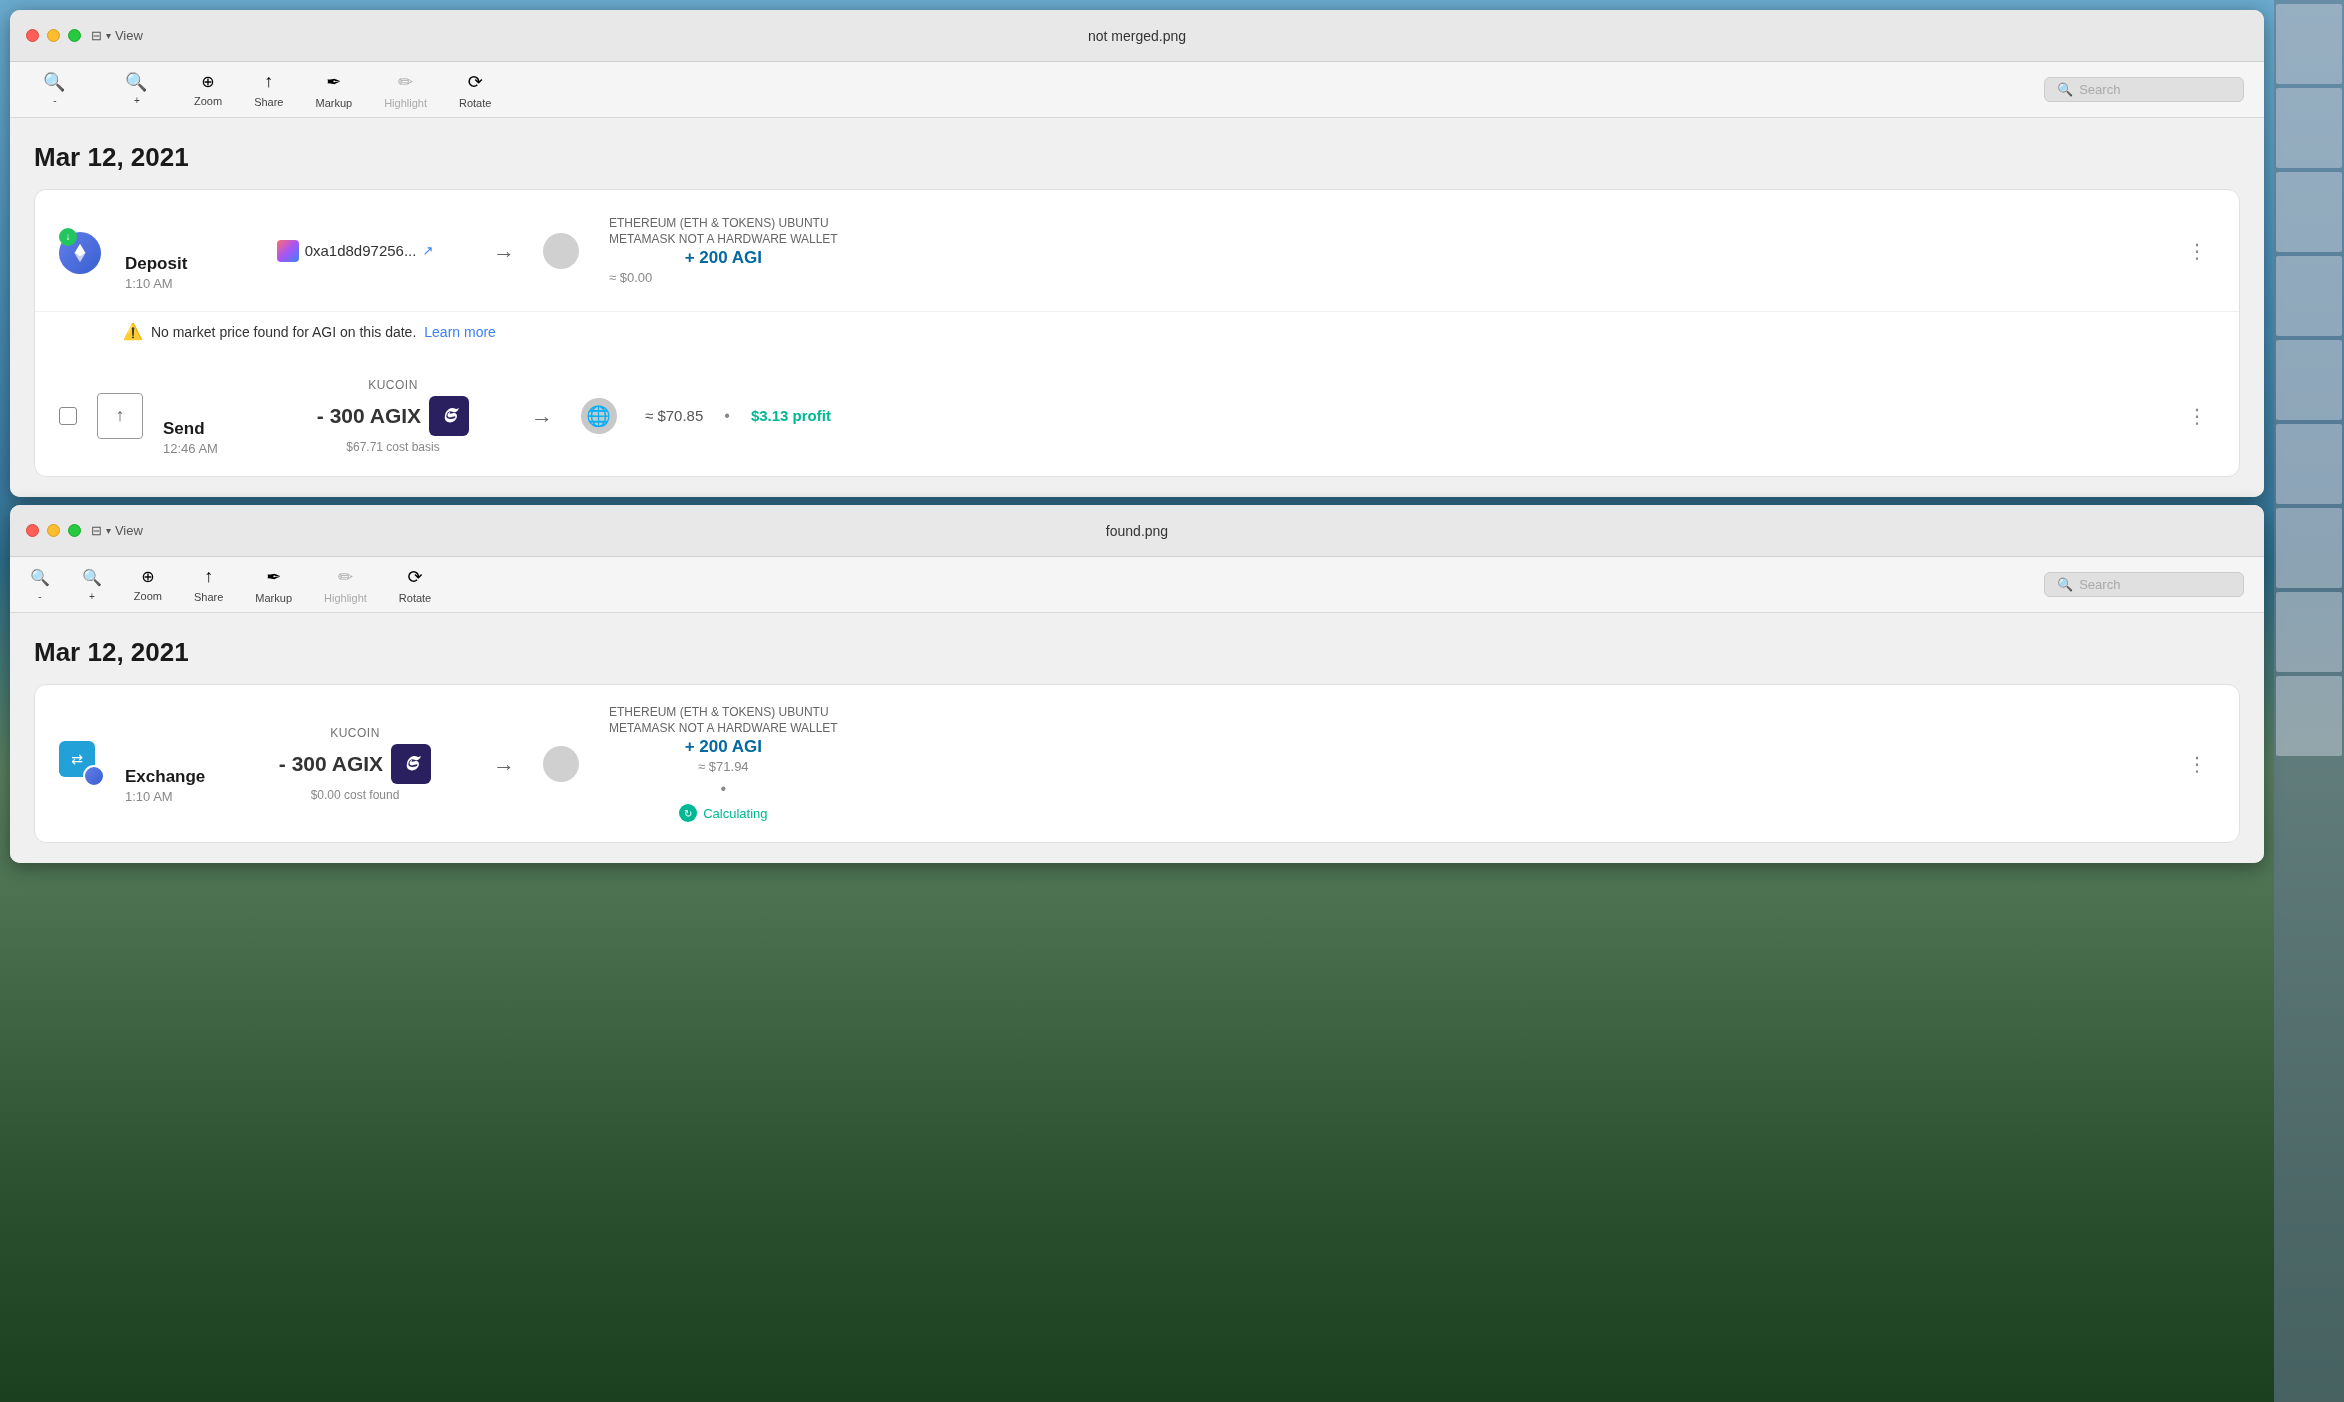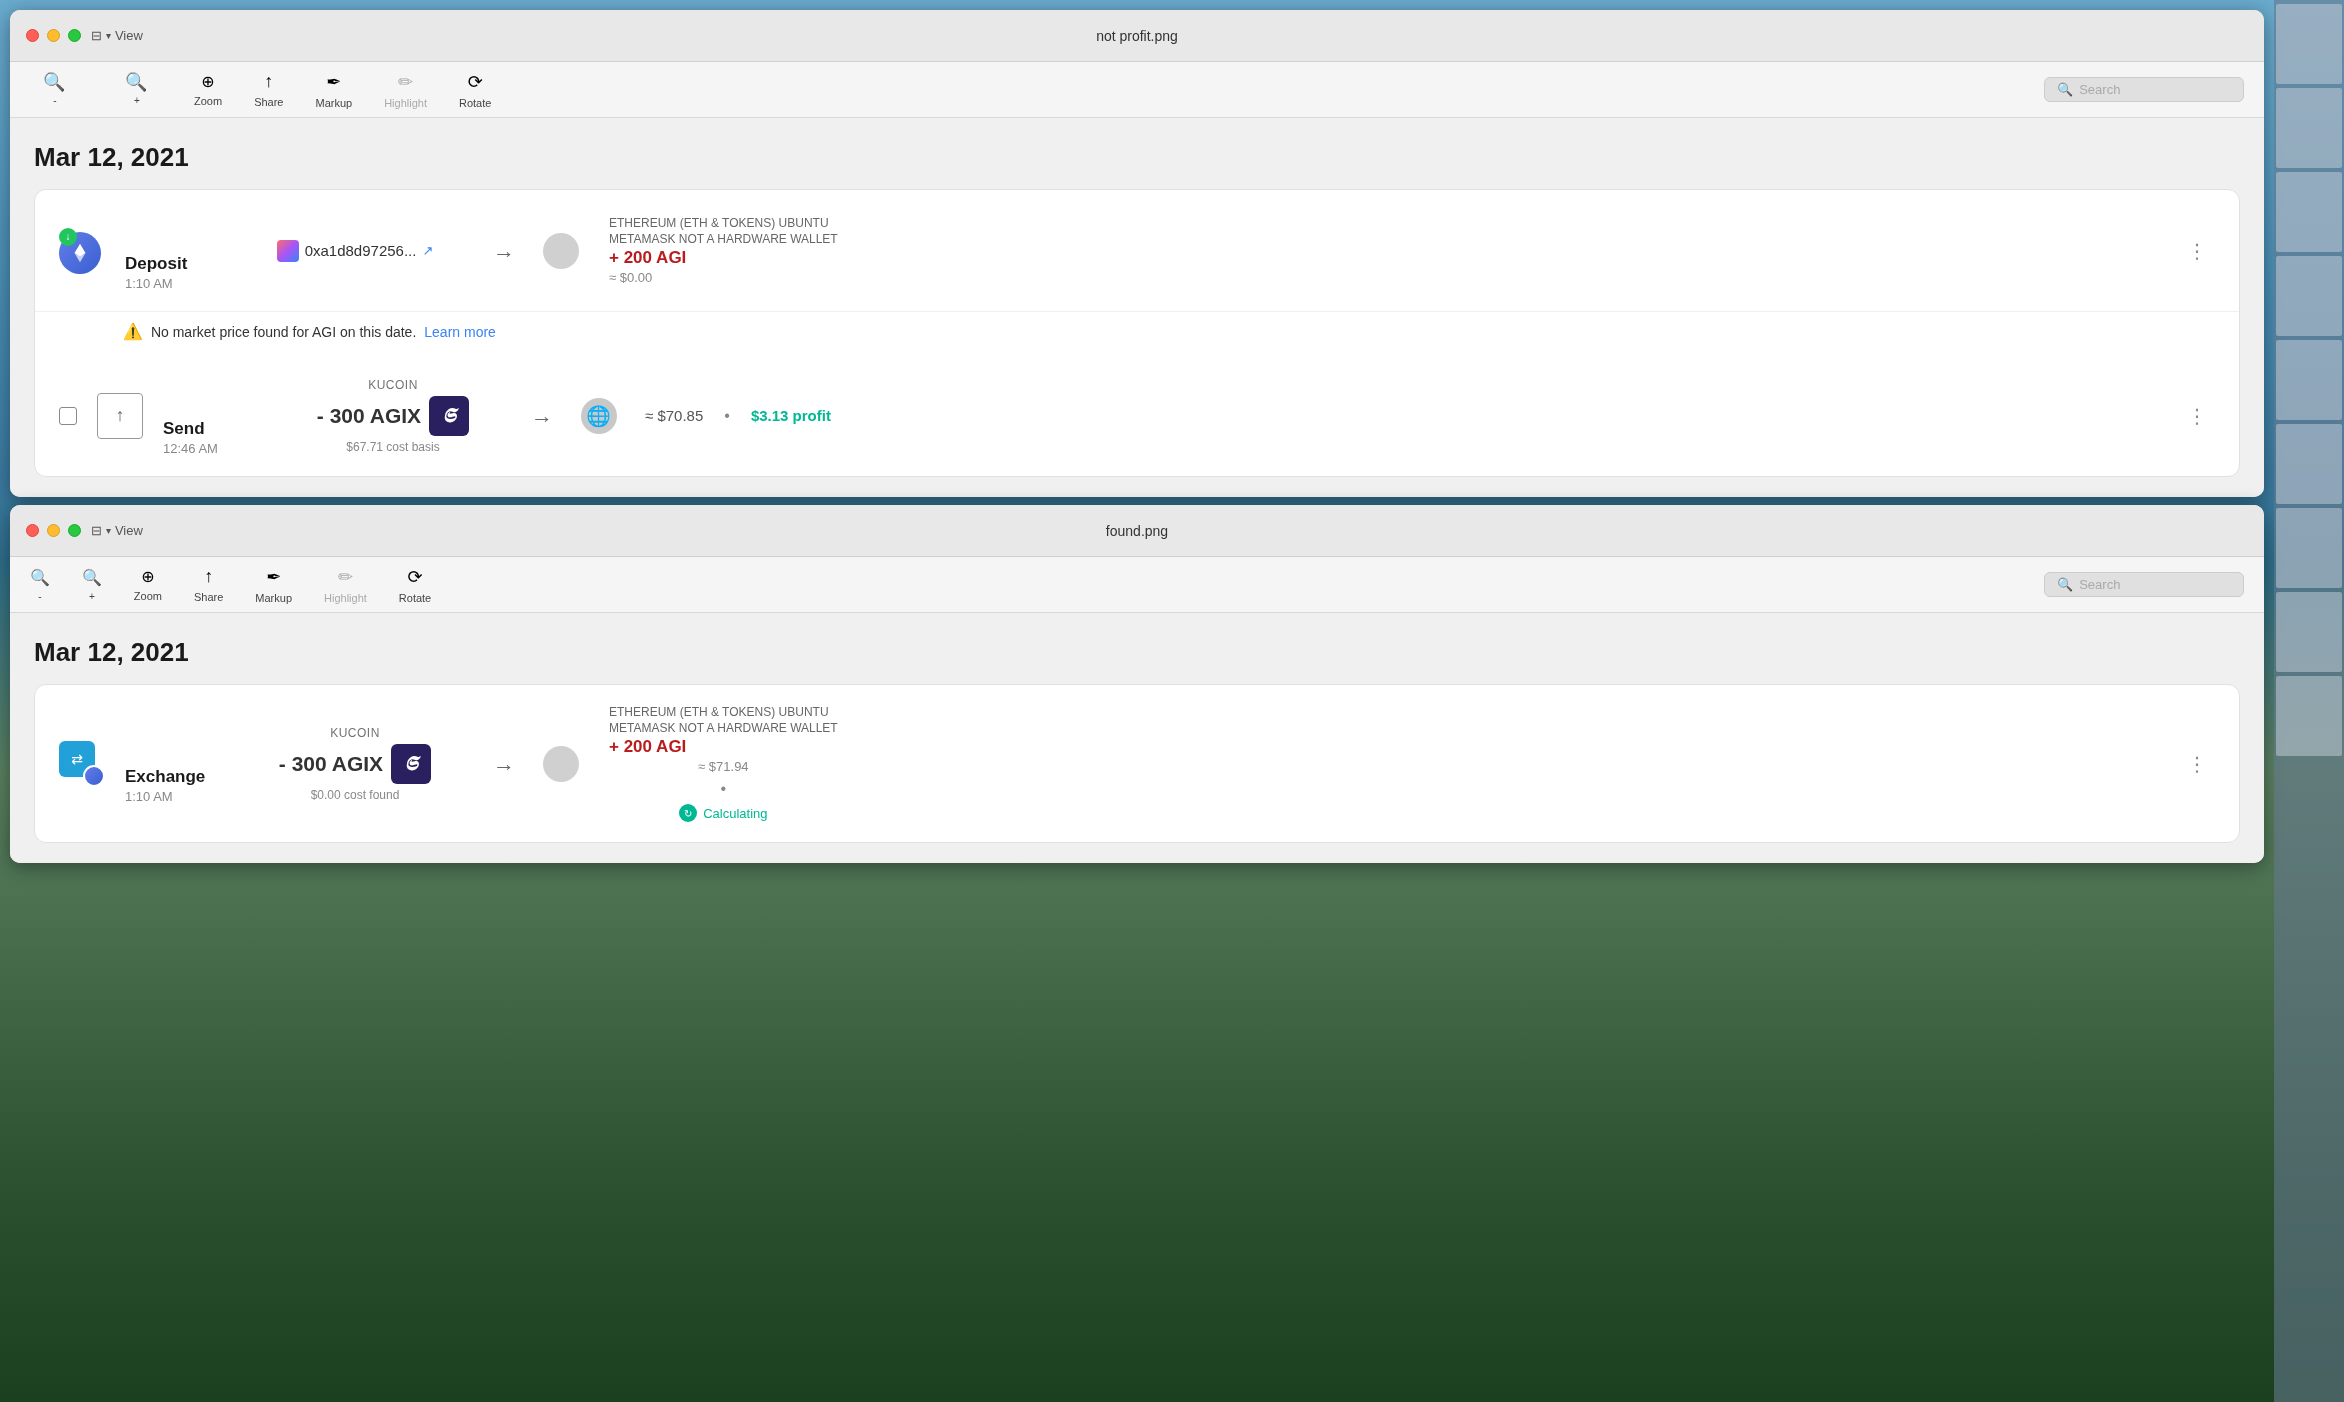--- a/index.html
+++ b/index.html
@@ -316,21 +316,22 @@
 
     .tx-to-name {
       font-size: 12px;
       color: #666;
       font-weight: 500;
     }
 
     .tx-to-amount {
       font-size: 17px;
       font-weight: 700;
-      color: #b91c1c;
+      color: #0369a1;
+      text-align: center;
     }
 
     .tx-to-value {
       font-size: 13px;
       color: #888;
     }
 
     .profit-dot {
       color: #888;
     }
@@ -484,21 +485,21 @@
       <div class="window-controls">
         <button class="window-btn close"></button>
         <button class="window-btn minimize"></button>
         <button class="window-btn maximize"></button>
       </div>
       <div class="view-toggle">
         <span>⊟</span>
         <span style="font-size:10px;">▾</span>
         <span>View</span>
       </div>
-      <div class="window-title">not profit.png</div>
+      <div class="window-title">not merged.png</div>
     </div>
 
     <div class="toolbar">
       <div class="toolbar-item">
         <span class="icon">🔍</span>
         <span class="label" style="font-size:10px;">-</span>
       </div>
       <div class="toolbar-item">
         <span class="icon">🔍</span>
         <span class="label" style="font-size:10px;">+</span>

